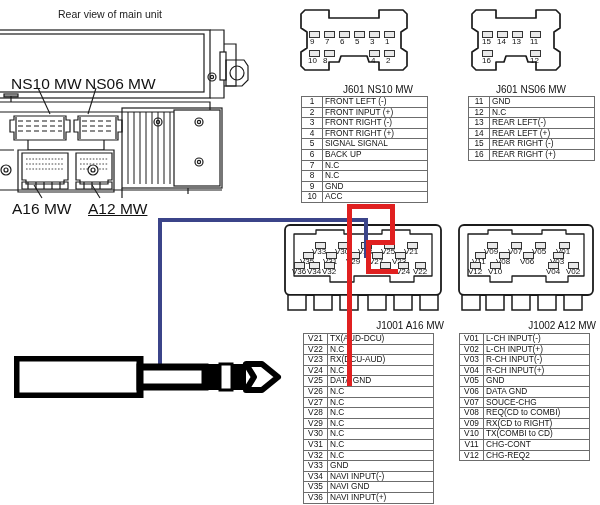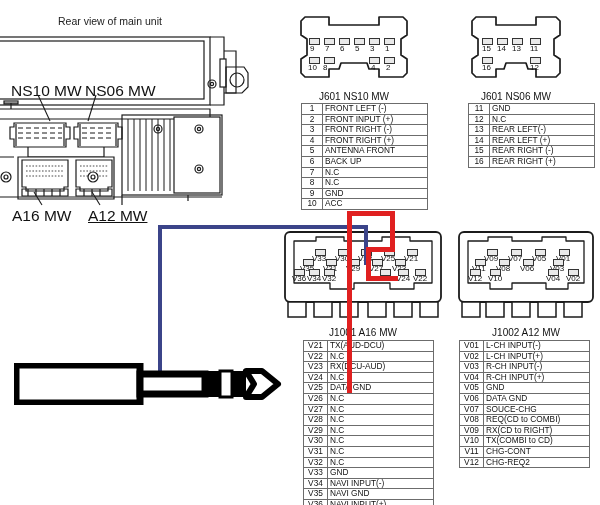--- a/index.html
+++ b/index.html
@@ -1,22 +1,22 @@
 <!DOCTYPE html>
 <html><head>
 <meta charset="utf-8">
 <style>
   html,body{margin:0;padding:0;background:#fff;}
   body{width:600px;height:505px;position:relative;overflow:hidden;
        font-family:"Liberation Sans","DejaVu Sans",sans-serif;color:#1a1a1a;}
-  .abs{position:absolute;margin-top:7px;}
+  .abs{position:absolute;}
 
   
   .cap{font-size:10.5px;color:#222;white-space:nowrap;}
-  .conn-title{font-size:10px;text-align:center;white-space:nowrap;color:#111;}
+  .conn-title{font-size:10px;text-align:right;white-space:nowrap;color:#111;}
   .big-lbl{font-size:15.5px;white-space:nowrap;color:#111;}
 
   
   table.pins{border-collapse:collapse;font-size:8.3px;background:#fff;}
   table.pins td{border:1px solid #6c6c6c;padding:0 2px;height:9.6px;line-height:9.6px;
                 white-space:nowrap;color:#111;}
   table.pins td.num{width:16px;text-align:center;}
   table.pins td.sig{width:100px;text-align:left;}
   table.pins.wide td.num{width:19px;}
   table.pins.wide td.sig{width:101px;}
@@ -164,21 +164,21 @@
       <tr>
         <td class="num">3</td>
         <td class="sig">FRONT RIGHT (-)</td>
       </tr>
       <tr>
         <td class="num">4</td>
         <td class="sig">FRONT RIGHT (+)</td>
       </tr>
       <tr>
         <td class="num">5</td>
-        <td class="sig">ANTENNA FRONT</td>
+        <td class="sig">SIGNAL SIGNAL</td>
       </tr>
       <tr>
         <td class="num">6</td>
         <td class="sig">BACK UP</td>
       </tr>
       <tr>
         <td class="num">7</td>
         <td class="sig">N.C</td>
       </tr>
       <tr>

